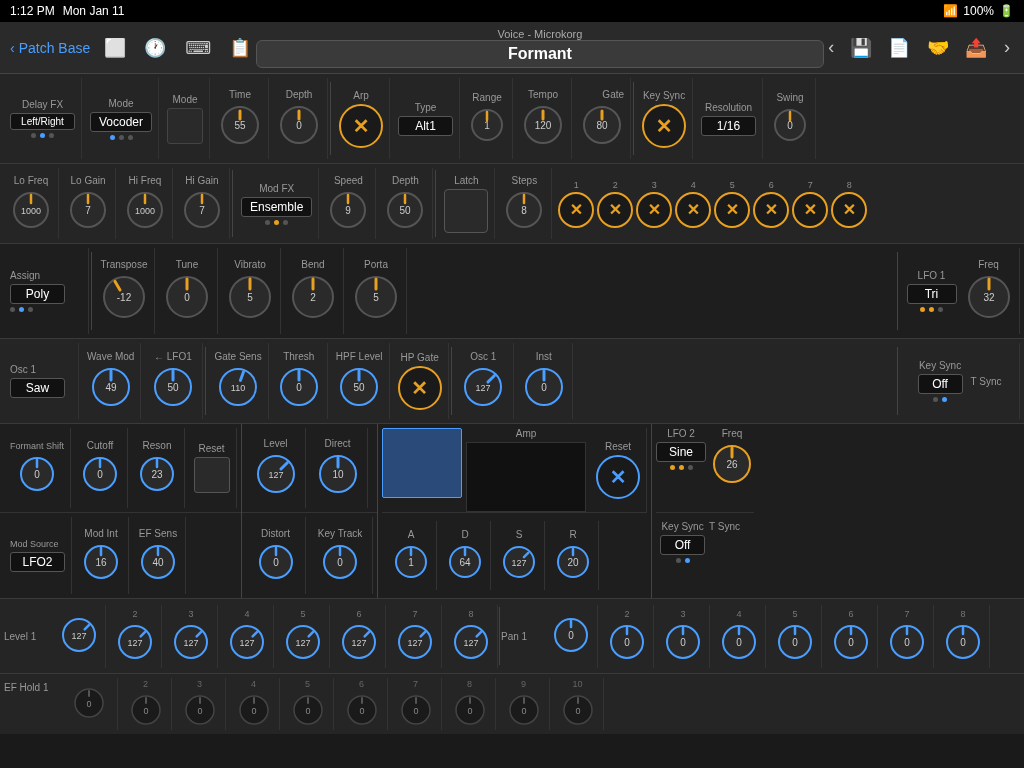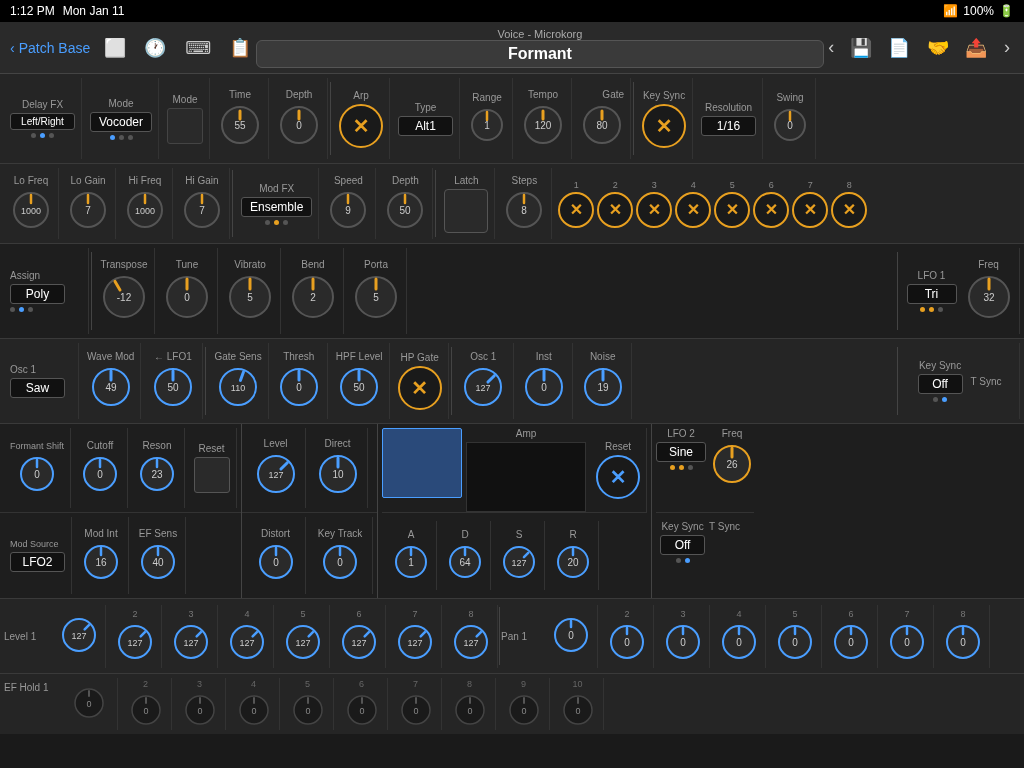--- a/index.html
+++ b/index.html
@@ -691,30 +691,20 @@
       <span class="cell-label">Inst</span>
       <div>
         <svg width="44" height="44" viewBox="0 0 44 44">
           <circle cx="22" cy="22" r="18" fill="#2a2a2a" stroke="#4a9eff" stroke-width="2"></circle>
           <path d="M22 6 L22 15" stroke="#4a9eff" stroke-width="3" stroke-linecap="round"></path>
           <text x="22" y="26" text-anchor="middle" fill="#ccc" font-size="10">0</text>
         </svg>
       </div>
     </div>
 
-    <div class="cell" style="min-width:55px;">
-      <span class="cell-label">Noise</span>
-      <div>
-        <svg width="44" height="44" viewBox="0 0 44 44">
-          <circle cx="22" cy="22" r="18" fill="#2a2a2a" stroke="#4a9eff" stroke-width="2"></circle>
-          <path d="M22 6 L22 15" stroke="#4a9eff" stroke-width="3" stroke-linecap="round"></path>
-          <text x="22" y="26" text-anchor="middle" fill="#ccc" font-size="10">19</text>
-        </svg>
-      </div>
-    </div>
 
     <div style="flex:1;"></div>
     <div style="width:1px;background:#444;margin:4px 0;"></div>
 
     <div class="cell" style="min-width:120px;flex-direction:row;gap:8px;">
       <div style="display:flex;flex-direction:column;align-items:center;gap:3px;">
         <span class="cell-label">Key Sync</span>
         <div class="value-box" style="min-width:45px;">Off</div>
         <div class="dot-row">
           <div class="dot"></div>

